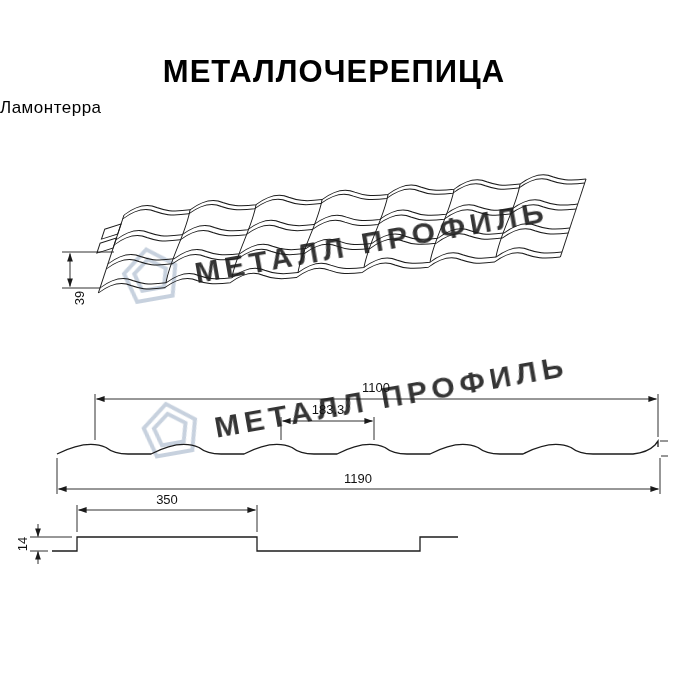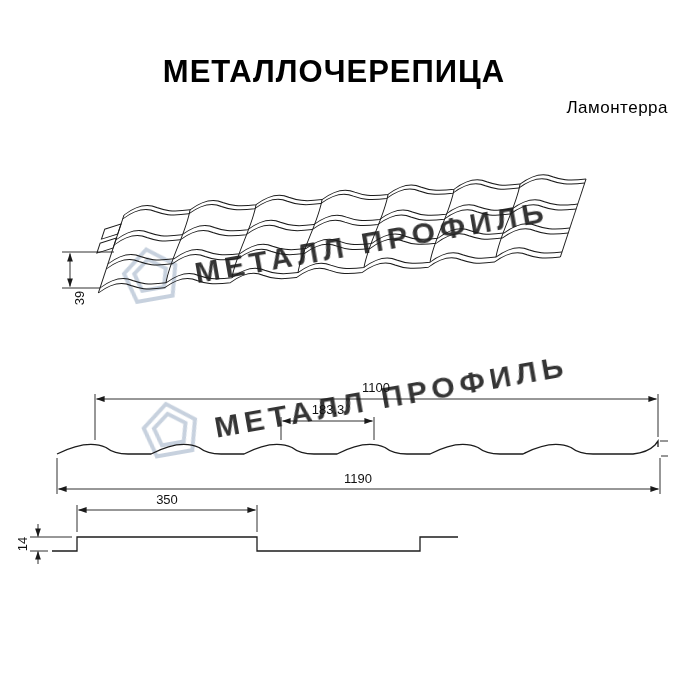--- a/index.html
+++ b/index.html
@@ -1,20 +1,20 @@
 <!DOCTYPE html>
 <html><head>
 <meta charset="utf-8">
 <style>
   html,body{margin:0;padding:0;background:#fff;}
   .canvas{position:relative;width:668px;height:700px;background:#ffffff;
           font-family:"Liberation Sans",sans-serif;overflow:hidden;}
   .title{position:absolute;top:54px;left:0;width:100%;text-align:center;
          font-size:31px;font-weight:700;letter-spacing:1px;color:#000;}
-  .subtitle{position:absolute;top:98px;left:0;width:100%;text-align:right;
+  .subtitle{position:absolute;top:98px;left:0;width:100%;text-align:left;
             font-size:17px;color:#000;letter-spacing:.5px;}
   svg.sheet{position:absolute;left:0;top:0;}
   svg text{font-family:"Liberation Sans",sans-serif;font-size:13px;fill:#111;}
   .wm{font-size:30px;font-weight:700;}
 </style>
 </head>
 <body>
 
 <div class="canvas">
 

